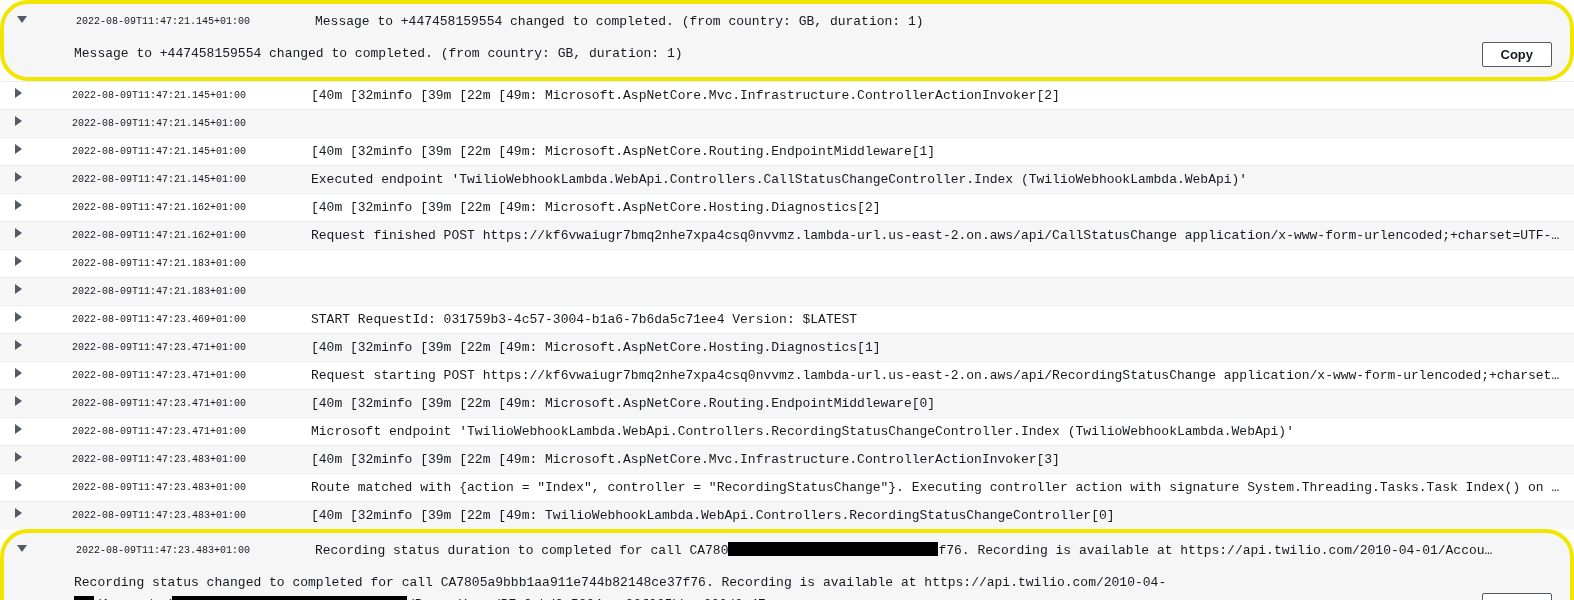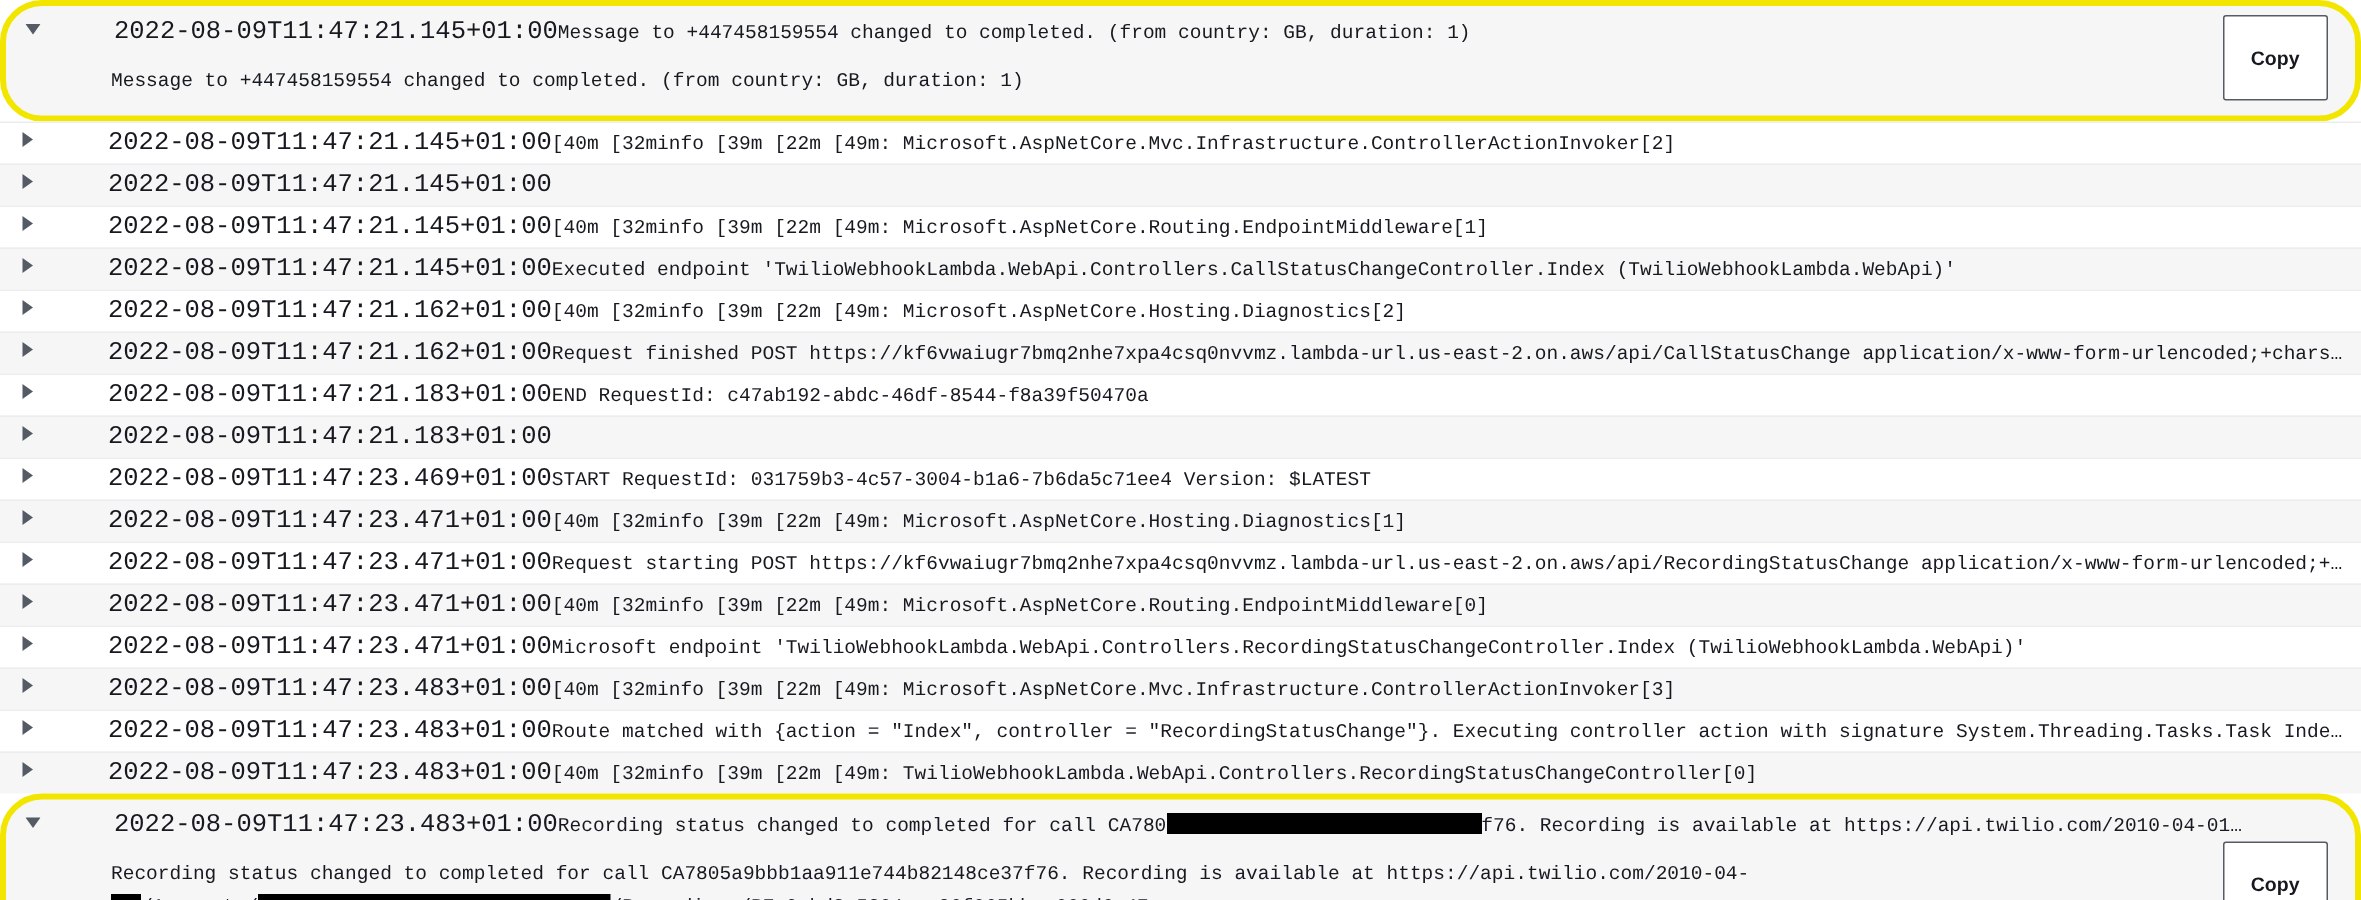--- a/index.html
+++ b/index.html
@@ -29,21 +29,21 @@
     justify-content: center;
     padding-top: 2px;
     cursor: pointer;
     color: #545b64;
   }
   .caret svg { width: 10px; height: 10px; }
   .ts {
     flex: 0 0 285px;
     padding-left: 46px;
     font-family: Monaco, Menlo, Consolas, "Courier New", monospace;
-    font-size: 17px;
+    font-size: 10px;
     white-space: nowrap;
     color: #16191f;
   }
   .msg {
     flex: 1 1 auto;
     padding-left: 0;
     font-family: Monaco, Menlo, Consolas, "Courier New", monospace;
     font-size: 13px;
     white-space: nowrap;
     overflow: hidden;
@@ -76,21 +76,21 @@
     white-space: pre-wrap;
     word-break: break-all;
     color: #16191f;
   }
   .copy-btn {
     position: absolute;
     right: 18px;
     bottom: 10px;
     border: 1px solid #545b64;
     background: #fff;
-    padding: 20px 18px;
+    padding: 4px 18px;
     font-size: 13px;
     font-weight: 700;
     color: #16191f;
     cursor: pointer;
     border-radius: 2px;
     margin-left: 36px;
   }
   .redact {
     display: inline-block;
     background: #000;
@@ -171,21 +171,20 @@
         <span class="ts">2022-08-09T11:47:21.162+01:00</span>
         <span class="msg">Request finished POST https://kf6vwaiugr7bmq2nhe7xpa4csq0nvvmz.lambda-url.us-east-2.on.aws/api/CallStatusChange application/x-www-form-urlencoded;+charset=UTF-8 562 - 2…</span>
       </div>
       <div class="log-row">
         <span class="caret">
           <svg viewBox="0 0 10 10">
             <polygon points="2,0 9,5 2,10" fill="#545b64"></polygon>
           </svg>
         </span>
         <span class="ts">2022-08-09T11:47:21.183+01:00</span>
-        <span class="msg">END RequestId: c47ab192-abdc-46df-8544-f8a39f50470a</span>
       </div>
       <div class="log-row">
         <span class="caret">
           <svg viewBox="0 0 10 10">
             <polygon points="2,0 9,5 2,10" fill="#545b64"></polygon>
           </svg>
         </span>
         <span class="ts">2022-08-09T11:47:21.183+01:00</span>
       </div>
       <div class="log-row">
@@ -264,21 +263,21 @@
 
   <div class="expanded-block highlight highlight-b">
     <div class="exp-line1">
       <span class="caret">
         <svg viewBox="0 0 10 10">
             <polygon points="0,2 10,2 5,9" fill="#545b64"></polygon>
           </svg>
       </span>
       <span class="ts">2022-08-09T11:47:23.483+01:00</span>
       <span class="msg">
-        <span>Recording status changed to completed for call CA780</span><span class="redact" style="width:210px"></span><span>f76. Recording is available at https://api.twilio.com/2010-04-01/Accounts/AC</span>
+        <span>Recording status duration to completed for call CA780</span><span class="redact" style="width:210px"></span><span>f76. Recording is available at https://api.twilio.com/2010-04-01/Accounts/AC</span>
       </span>
     </div>
     <div class="exp-body"><span>Recording status changed to completed for call CA7805a9bbb1aa911e744b82148ce37f76. Recording is available at https://api.twilio.com/2010-04-</span>
 <span class="redact" style="width:20px"></span><span>/Accounts/</span><span class="redact" style="width:235px"></span><span>/Recordings/REa9cbd3e5304cee26f065bbca666d6c47</span></div>
     <button class="copy-btn">Copy</button>
   </div>
 
 </div>
 
 </body></html>

